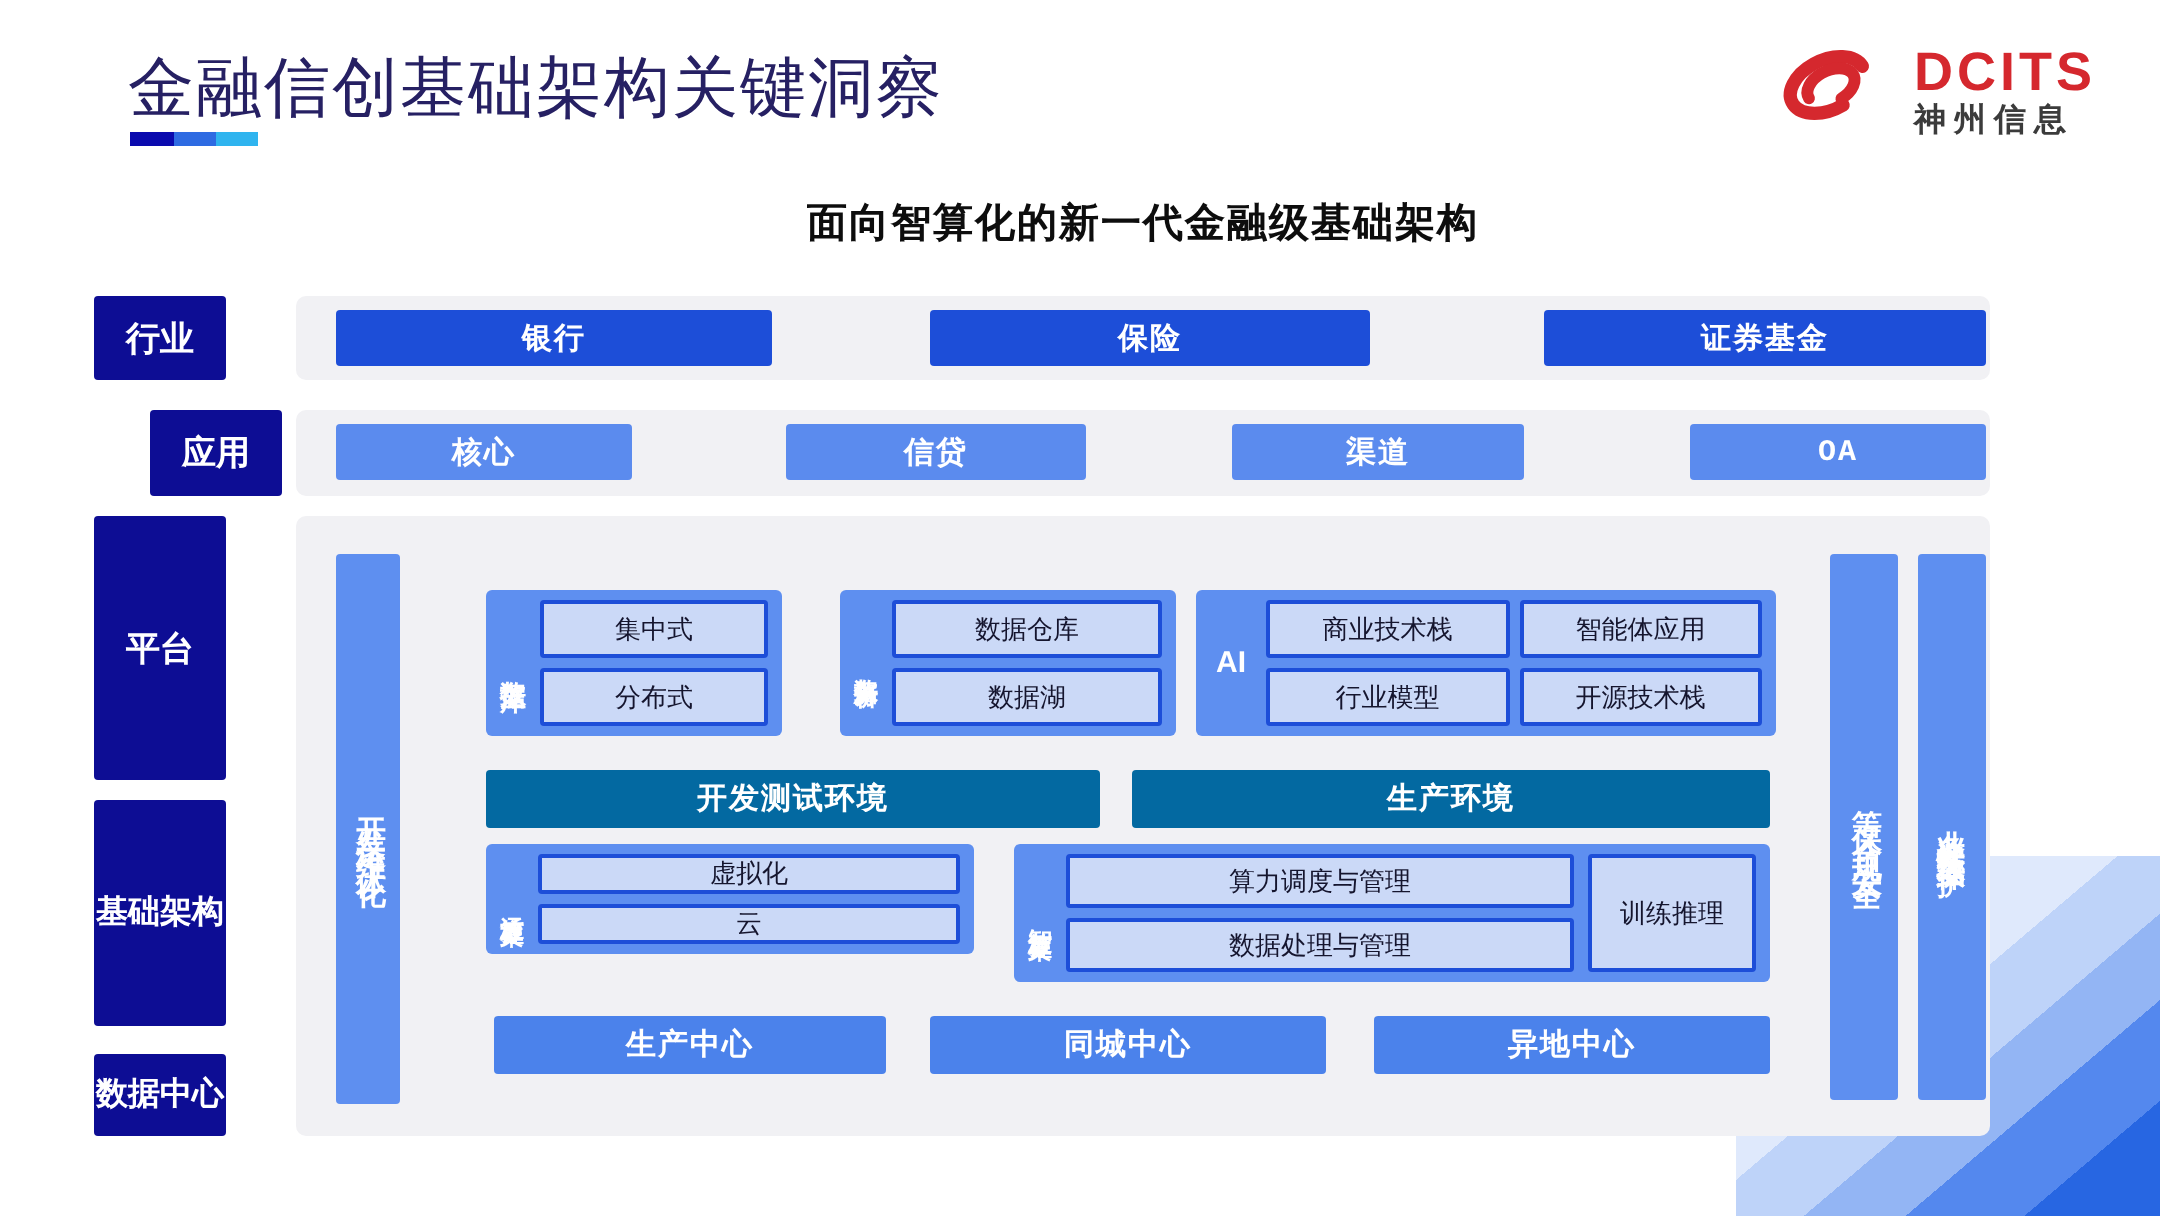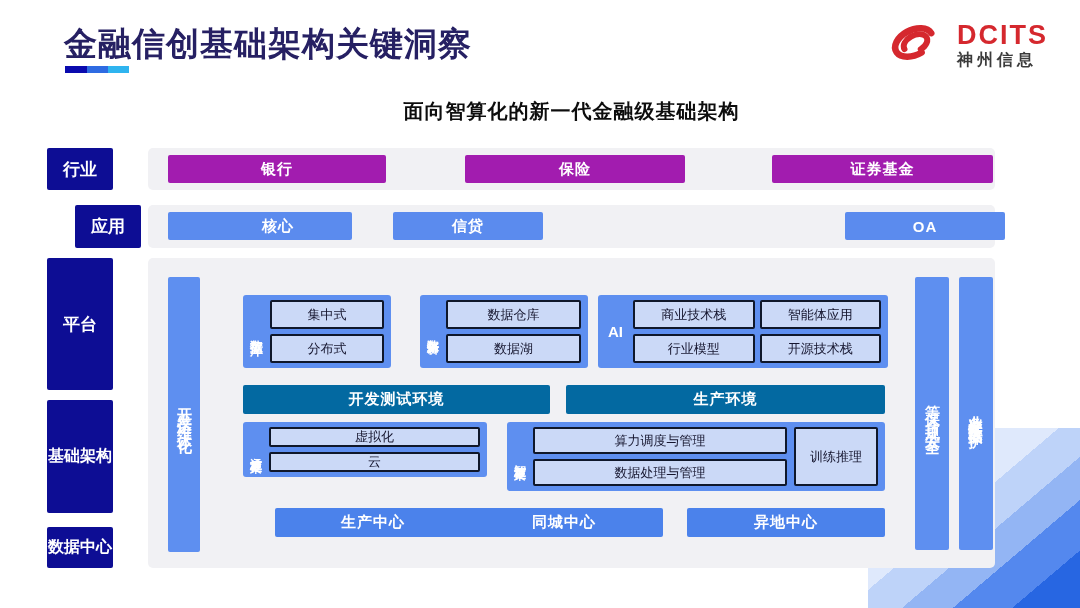--- a/index.html
+++ b/index.html
@@ -6,21 +6,21 @@
   body{
     width:1080px;height:608px;background:#ffffff;overflow:hidden;
     font-family:"Liberation Sans","DejaVu Sans",sans-serif;
     position:relative;
   }
   .stage{position:absolute;inset:0;}
 
   
   .title{
     position:absolute;left:64px;top:22px;
-    font-size:33px;font-weight:bold;color:#262063;letter-spacing:1px;
+    font-size:33px;font-weight:normal;color:#262063;letter-spacing:1px;
   }
   .title-underline{position:absolute;left:65px;top:66px;height:7px;display:flex;}
   .title-underline span{display:block;height:7px;}
   .u1{width:22px;background:#0a0aae;}
   .u2{width:21px;background:#2e6be2;}
   .u3{width:21px;background:#2fb4ef;}
 
   .logo{position:absolute;right:32px;top:16px;display:flex;align-items:center;gap:10px;}
   .logo-text{display:flex;flex-direction:column;align-items:flex-start;}
   .logo-brand{font-size:27px;font-weight:bold;color:#d5282e;letter-spacing:2px;line-height:1;}
@@ -44,21 +44,21 @@
   .lbl-datacenter{top:527px;height:41px;font-size:16px;}
 
   
   .strip{position:absolute;left:148px;width:847px;background:#f1f1f4;border-radius:5px;z-index:1;}
   .strip-industry{top:148px;height:42px;}
   .strip-app{top:205px;height:43px;}
   .pill{
     position:absolute;top:7px;height:28px;border-radius:2px;color:#fff;font-weight:bold;
     font-size:15px;display:flex;align-items:center;justify-content:center;letter-spacing:1px;
   }
-  .pill-industry{background:#a21caf;}
+  .pill-industry{background:#1d4ed8;}
   .pill-app{background:#5b8bee;}
 
   
   .panel{position:absolute;left:148px;top:258px;width:847px;height:310px;background:#f1f1f4;border-radius:5px;z-index:1;}
   .vbar{
     position:absolute;background:#5e8ff0;color:#fff;font-weight:bold;border-radius:2px;
     writing-mode:vertical-rl;text-orientation:upright;
     display:flex;align-items:center;justify-content:center;text-align:center;
   }
   .vbar-devops{left:20px;top:19px;width:32px;height:275px;font-size:15px;letter-spacing:5px;}
@@ -70,21 +70,21 @@
     display:flex;align-items:center;padding:5px 7px;gap:7px;box-sizing:border-box;
   }
   .group-label{
     writing-mode:vertical-rl;text-orientation:upright;color:#fff;font-weight:bold;
     line-height:1;letter-spacing:1px;flex:0 0 auto;text-align:center;
   }
   .group-label-h{color:#fff;font-weight:bold;font-size:15px;flex:0 0 auto;padding:0 3px;}
   .group-col{display:flex;flex-direction:column;gap:5px;flex:1;height:100%;box-sizing:border-box;}
   .group-grid{display:grid;grid-template-columns:1fr 1fr;gap:5px;flex:1;height:100%;box-sizing:border-box;}
   .chip{
-    background:#cbd9f7;border:2px solid #0f172a;border-radius:2px;color:#15152e;
+    background:#cbd9f7;border:2px solid #1d4ed8;border-radius:2px;color:#15152e;
     font-size:13px;display:flex;align-items:center;justify-content:center;flex:1;
     text-align:center;line-height:1.35;box-sizing:border-box;min-height:0;
   }
   .grp-db{left:95px;top:37px;width:148px;height:73px;}
   .grp-db .group-label{font-size:13px;}
   .grp-analytics{left:272px;top:37px;width:168px;height:73px;}
   .grp-analytics .group-label{font-size:12px;}
   .grp-ai{left:450px;top:37px;width:290px;height:73px;}
   .grp-gen{left:95px;top:164px;width:244px;height:55px;}
   .grp-gen .group-label{font-size:12px;}
@@ -98,21 +98,21 @@
     letter-spacing:1px;top:127px;
   }
   .env-dev{left:95px;width:307px;}
   .env-prod{left:418px;width:319px;}
 
   .center-btn{
     position:absolute;top:250px;height:29px;background:#4b82eb;border-radius:2px;color:#fff;
     font-weight:bold;font-size:15px;display:flex;align-items:center;justify-content:center;
     letter-spacing:1px;
   }
-  .ctr-1{left:99px;width:196px;margin-left:28px;}
+  .ctr-1{left:99px;width:196px;}
   .ctr-2{left:317px;width:198px;}
   .ctr-3{left:539px;width:198px;}
 
   
   .deco{
     position:absolute;right:0;bottom:0;width:212px;height:180px;z-index:0;
     background:linear-gradient(to bottom right,
       rgba(255,255,255,0) 0%, rgba(255,255,255,0) 30%,
       #dfe9fc 30%, #dfe9fc 45%,
       #bed3f9 45%, #bed3f9 58%,
@@ -158,23 +158,24 @@
   <div class="side-label lbl-infrastructure">基础架构</div>
   <div class="side-label lbl-datacenter">数据中心</div>
 
   <div class="strip strip-industry">
     <div class="pill pill-industry" style="left:20px;width:218px;">银行</div>
     <div class="pill pill-industry" style="left:317px;width:220px;">保险</div>
     <div class="pill pill-industry" style="left:624px;width:221px;">证券基金</div>
   </div>
 
   <div class="strip strip-app">
-    <div class="pill pill-app" style="left:20px;width:148px;padding-left:36px;">核心</div>
+    <div class="pill pill-app" style="left:20px;width:148px;">核心</div>
     <div class="pill pill-app" style="left:245px;width:150px;">信贷</div>
-    <div class="pill pill-app" style="left:697px;width:160px;">OA</div>
+    <div class="pill pill-app" style="left:468px;width:146px;">渠道</div>
+    <div class="pill pill-app" style="left:697px;width:148px;font-family:Liberation Mono, monospace;">OA</div>
   </div>
 
   <div class="panel">
 
     <div class="vbar vbar-devops">开发运维一体化</div>
     <div class="vbar vbar-security">等保合规安全</div>
     <div class="vbar vbar-continuity">业务连续性及数据保护</div>
 
     <div class="group grp-db">
       <span class="group-label">数据库</span>

